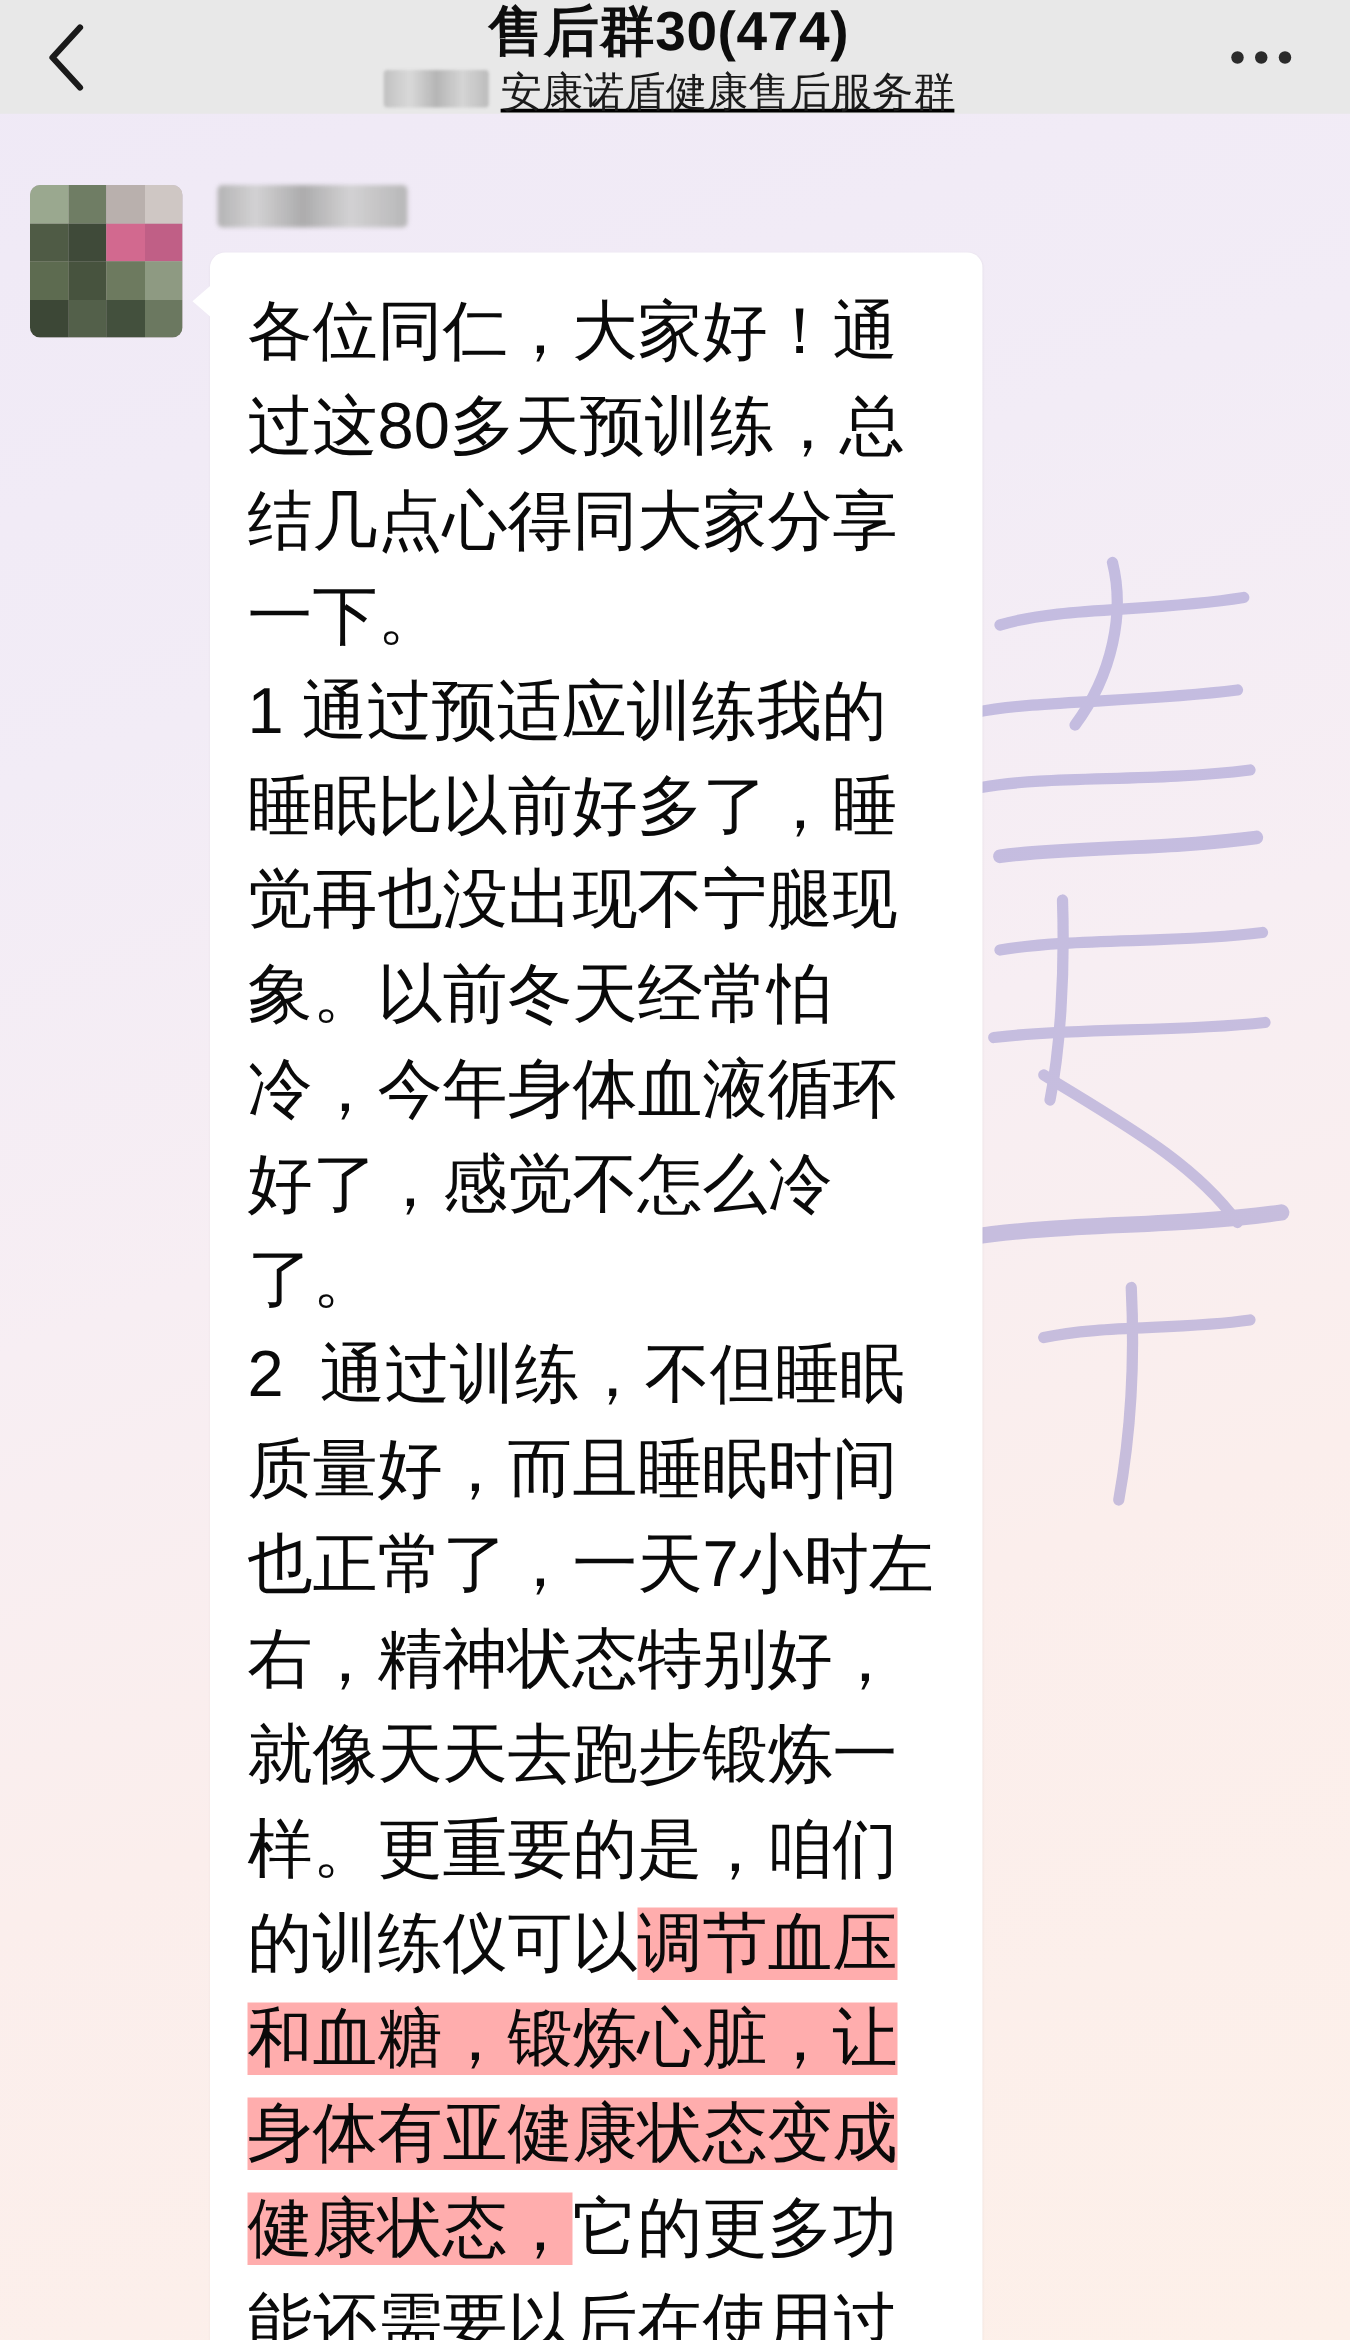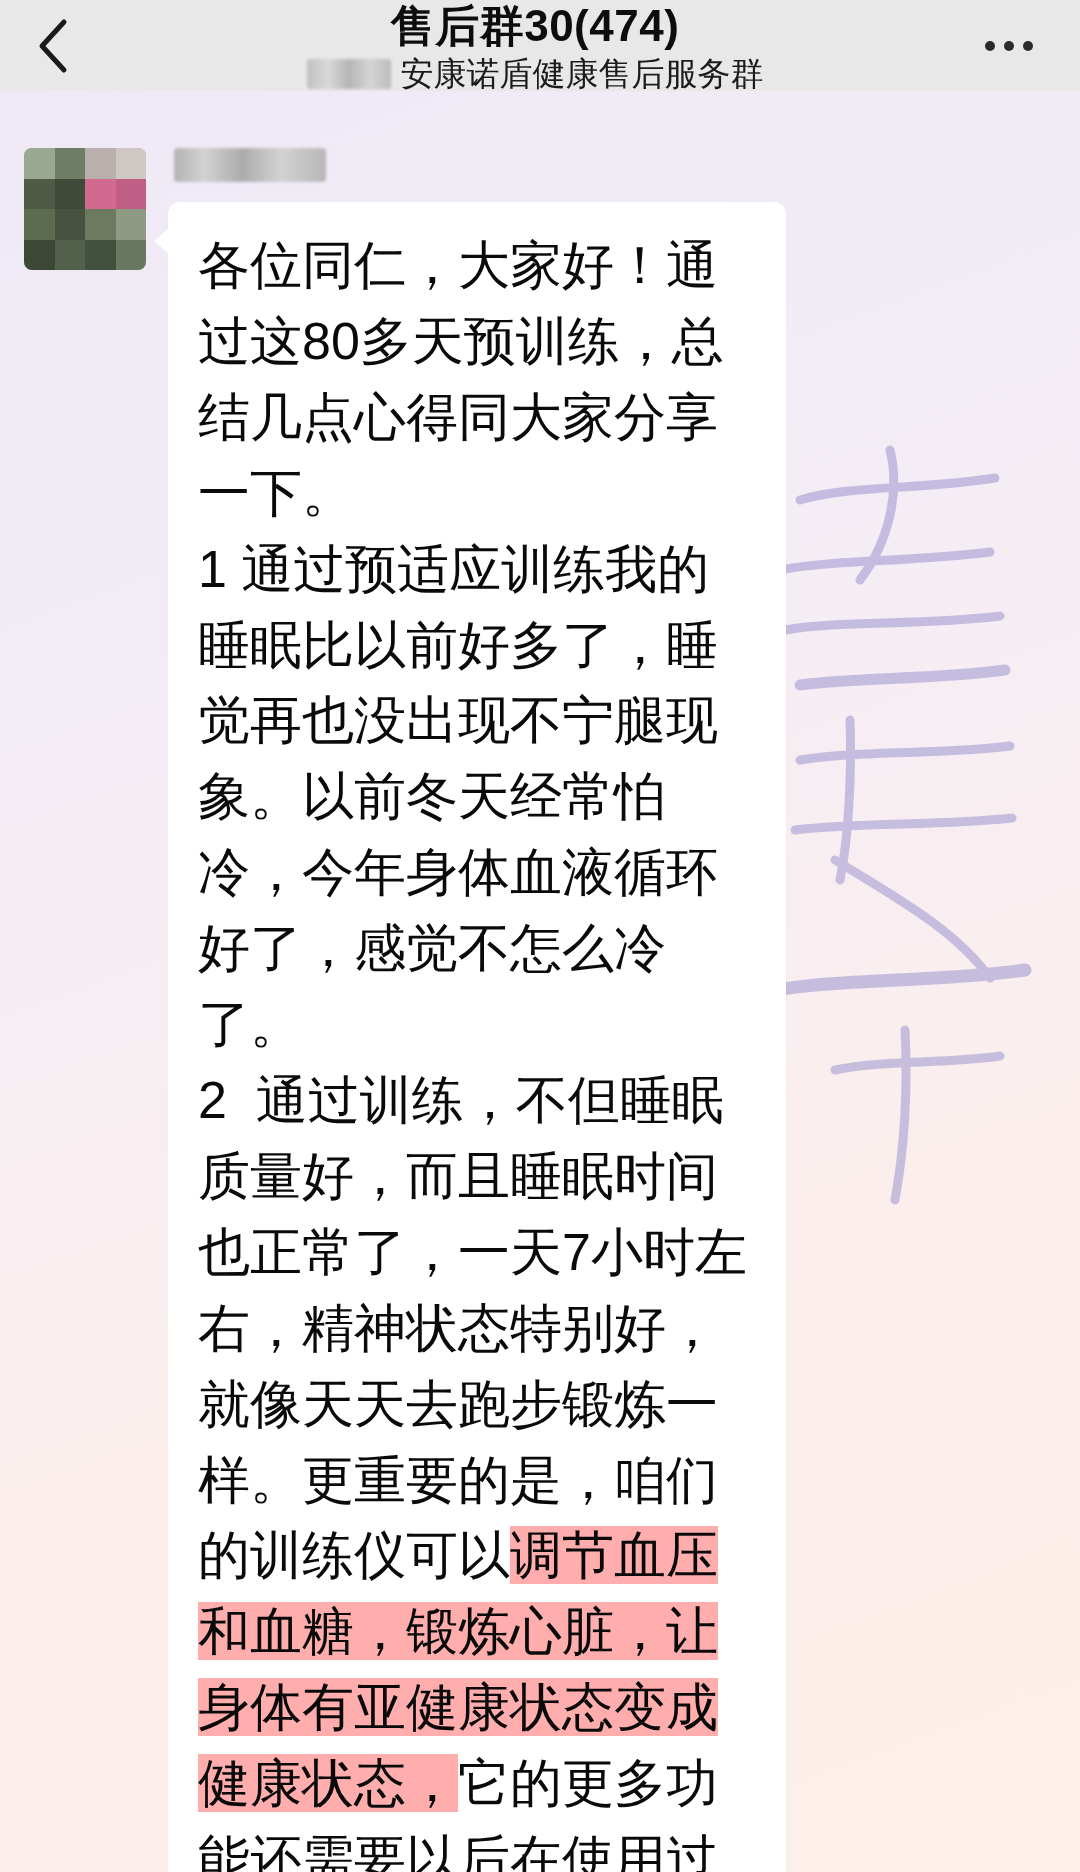--- a/index.html
+++ b/index.html
@@ -69,23 +69,24 @@
   }
   .header-title {
     font-size: 44px;
     font-weight: bold;
     color: #0d0d0d;
     letter-spacing: 0.5px;
     line-height: 1.12;
   }
   .header-sub-row {
     display: flex;
-    align-items: center;
+    align-items: flex-start;
     justify-content: center;
     margin-top: 6px;
+    text-decoration: underline;
   }
   .sub-blur {
     width: 84px;
     height: 30px;
     margin-right: 10px;
     border-radius: 3px;
     background:
       linear-gradient(90deg, rgba(190,190,190,0.95) 0%, rgba(215,215,215,0.9) 25%,
       rgba(178,178,178,0.95) 50%, rgba(210,210,210,0.9) 75%, rgba(185,185,185,0.95) 100%);
     filter: blur(1.4px);

